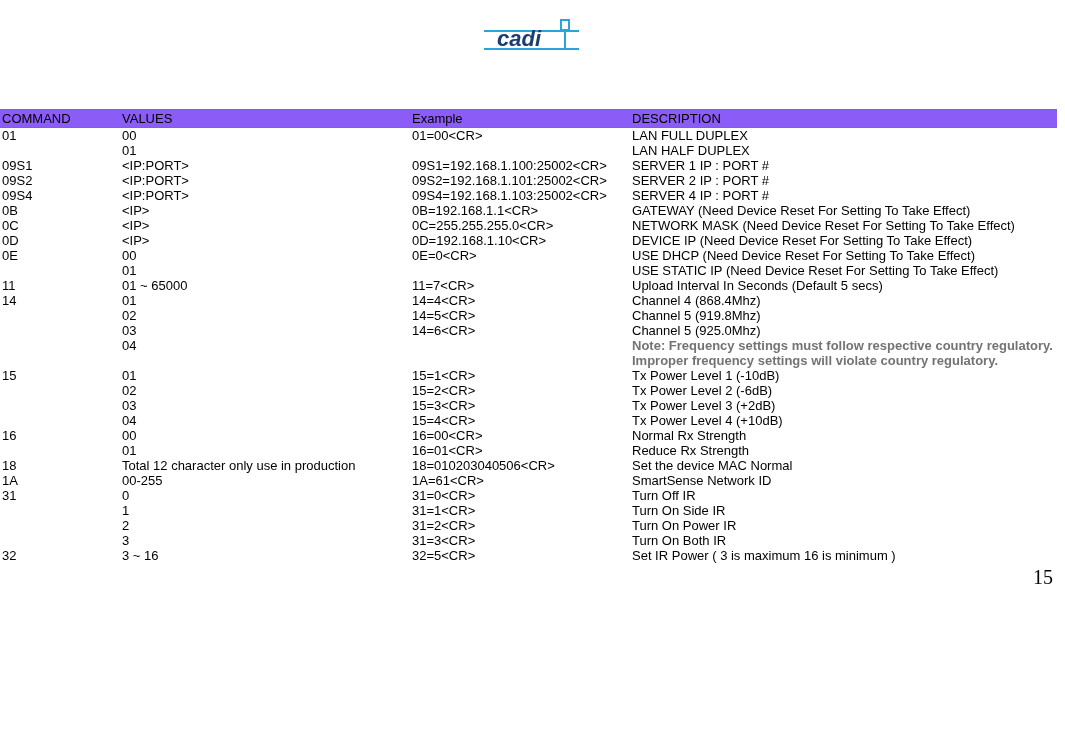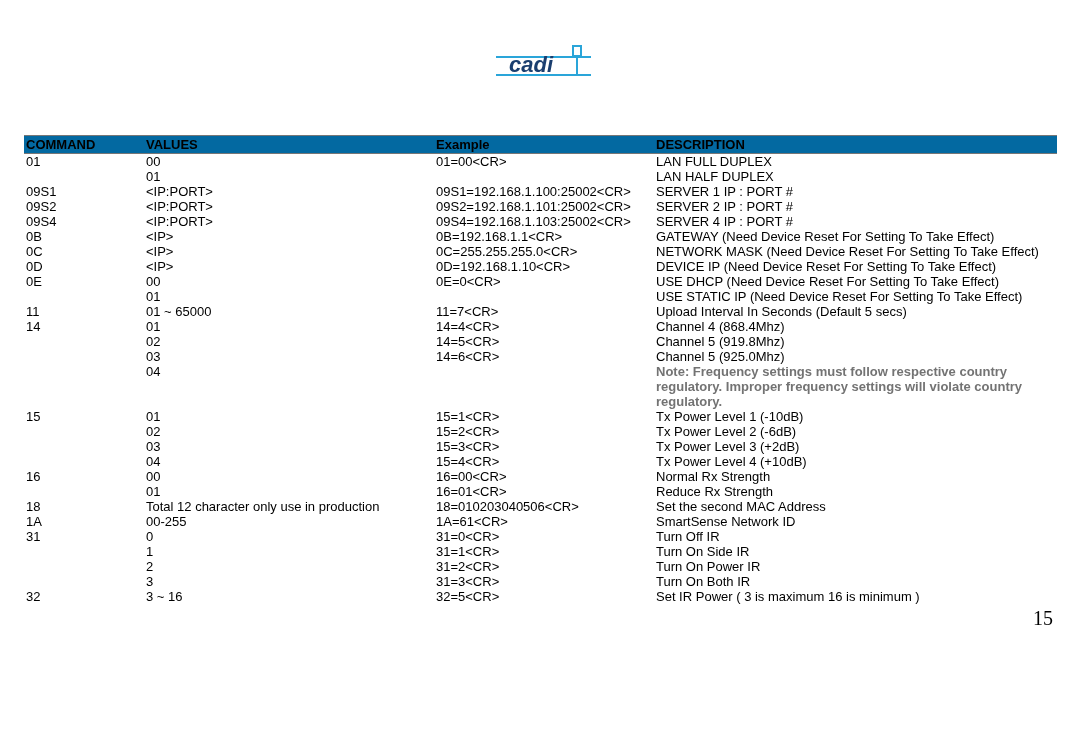--- a/index.html
+++ b/index.html
@@ -6,43 +6,42 @@
     font-family: Arial, sans-serif;
     font-size: 13px;
     background: #fff;
     margin: 0;
     padding: 0;
     width: 1065px;
     color: #000;
   }
   .page {
     position: relative;
-    padding: 10px 8px 30px 24px;
+    padding: 10px 8px 30px 0;
     box-sizing: border-box;
-    margin-top: 26px;
   }
   .logo-wrap {
     text-align: center;
     margin-bottom: 50px;
     margin-top: 6px;
   }
   .logo {
     display: inline-block;
     height: 40px;
   }
   .logo svg { display:block; }
   table {
     border-collapse: collapse;
     width: 100%;
     table-layout: fixed;
   }
   th {
     text-align: left;
-    background: #0369a1;
-    font-weight: 700;
+    background: #8b5cf6;
+    font-weight: 400;
     padding: 1px 2px;
     border-top: 1px solid #777;
     border-bottom: 1px solid #777;
   }
   td {
     padding: 0 2px;
     vertical-align: top;
     word-wrap: break-word;
   }
   col.c1 { width: 120px; }
@@ -217,21 +216,21 @@
         <tr>
           <td></td>
           <td>01</td>
           <td>16=01&lt;CR&gt;</td>
           <td>Reduce Rx Strength</td>
         </tr>
         <tr>
           <td>18</td>
           <td>Total 12 character only use in production</td>
           <td>18=010203040506&lt;CR&gt;</td>
-          <td>Set the second MAC Address</td>
+          <td>Set the device MAC Normal</td>
         </tr>
         <tr>
           <td>1A</td>
           <td>00-255</td>
           <td>1A=61&lt;CR&gt;</td>
           <td>SmartSense Network ID</td>
         </tr>
         <tr>
           <td>31</td>
           <td>0</td>

